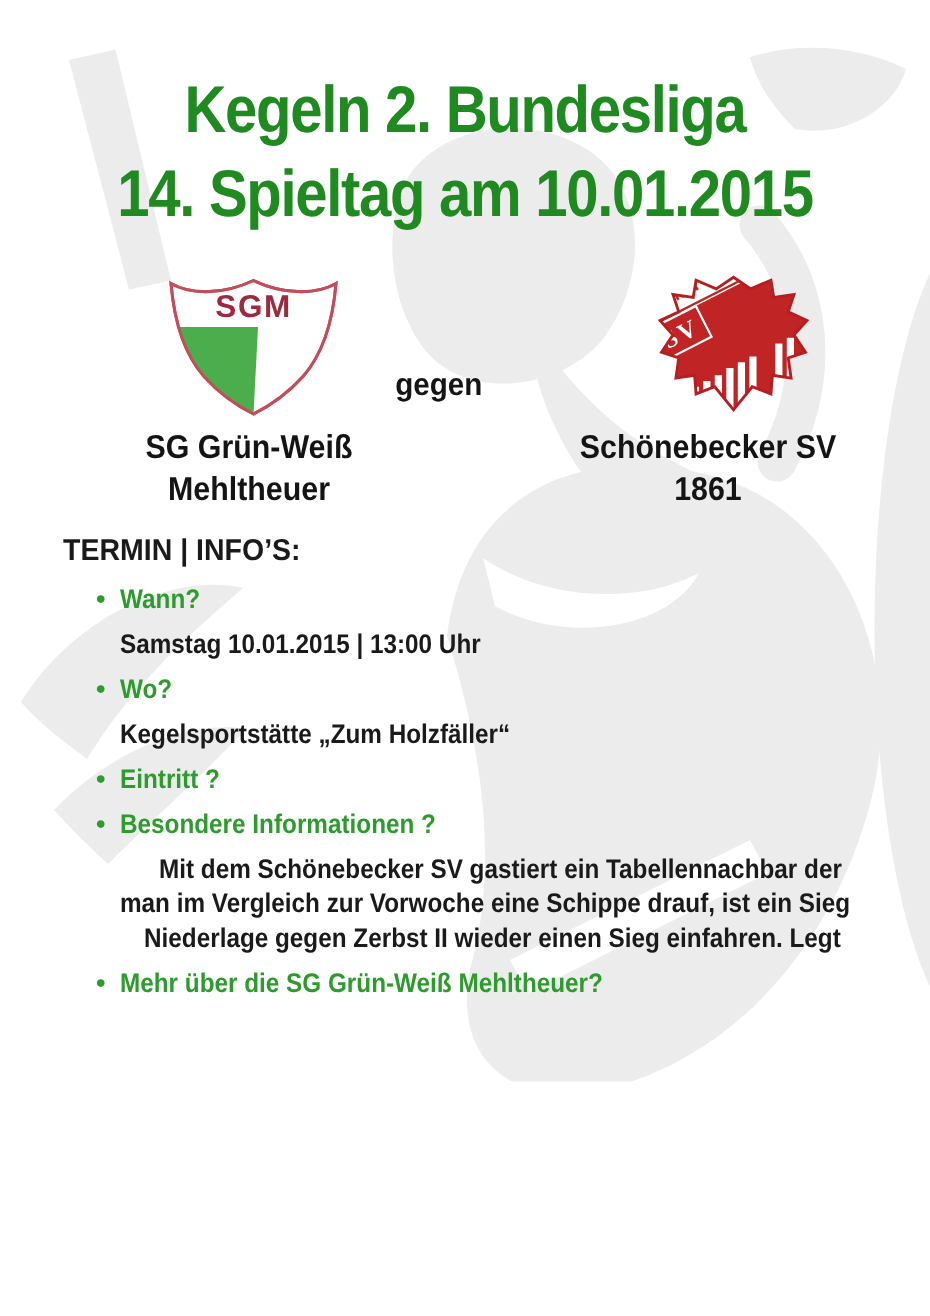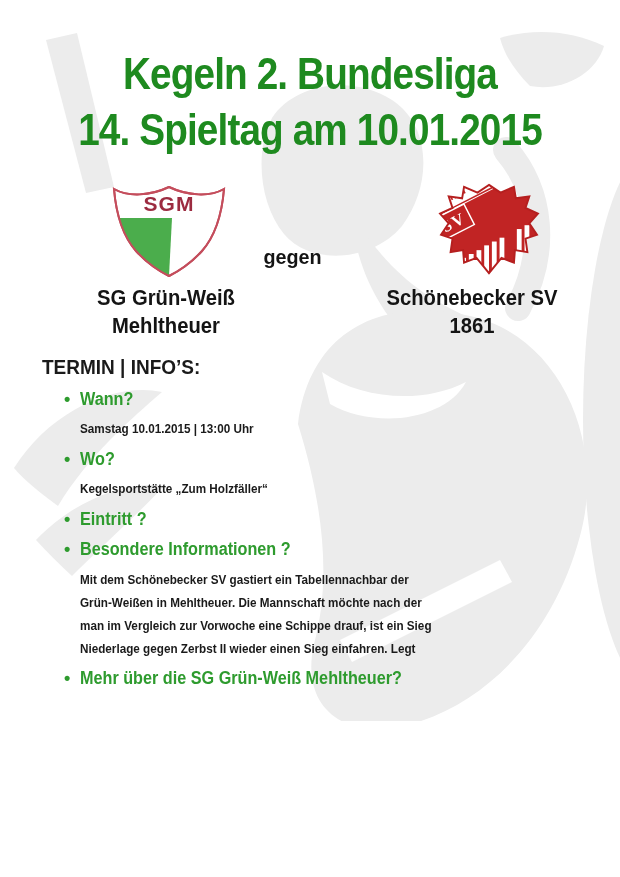--- a/index.html
+++ b/index.html
@@ -45,26 +45,26 @@
   .info-heading {
     font-size:20px; line-height:24px; margin-bottom:9px;
     transform:scaleX(0.95); transform-origin:0 50%; white-space:nowrap;
   }
   .bullet-row { display:flex; align-items:baseline; line-height:22px; margin-bottom:8px; padding-left:22px; }
   .dot { color:#2e9b2e; width:16px; flex:0 0 16px; font-size:18px; }
   .bullet-label {
     color:#2e9b2e; font-size:18px; white-space:nowrap;
     transform:scaleX(0.90); transform-origin:0 50%;
   }
-  .line { padding-left:38px; font-size:13px; line-height:22px; margin-bottom:8px; }
+  .line { padding-left:38px; font-size:18px; line-height:22px; margin-bottom:8px; }
   .line > span {
     display:inline-block; white-space:nowrap;
     transform:scaleX(0.90); transform-origin:0 50%;
   }
-  .para { line-height:23px; margin-bottom:0; }
+  .para { line-height:23px; margin-bottom:0;text-align:right; }
   .mehr { margin-top:7px; margin-bottom:1px; }
   .url  { margin-bottom:0; padding-left:40px; }
 </style>
 </head>
 <body>
 
 <div class="page">
 
   <svg class="watermark" width="620" height="877" viewBox="0 0 620 877" aria-hidden="true">
     <g fill="#ececec">
@@ -171,21 +171,20 @@
       <div class="bullet-row">
         <span class="dot">•</span>
         <span class="bullet-label">Eintritt ?</span>
       </div>
 
       <div class="bullet-row">
         <span class="dot">•</span>
         <span class="bullet-label">Besondere Informationen ?</span>
       </div>
       <div class="line para"><span>Mit dem Schönebecker SV gastiert ein Tabellennachbar der</span></div>
-      <div class="line para"><span>Grün-Weißen in Mehltheuer. Die Mannschaft möchte nach der</span></div>
       <div class="line para"><span>man im Vergleich zur Vorwoche eine Schippe drauf, ist ein Sieg</span></div>
       <div class="line para"><span>Niederlage gegen Zerbst II wieder einen Sieg einfahren. Legt</span></div>
 
       <div class="bullet-row mehr">
         <span class="dot">•</span>
         <span class="bullet-label">Mehr über die SG Grün-Weiß Mehltheuer?</span>
       </div>
     </div>
 
   </div>

